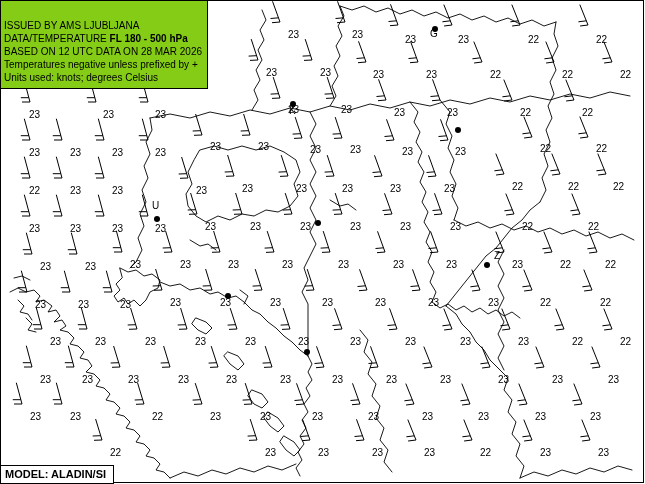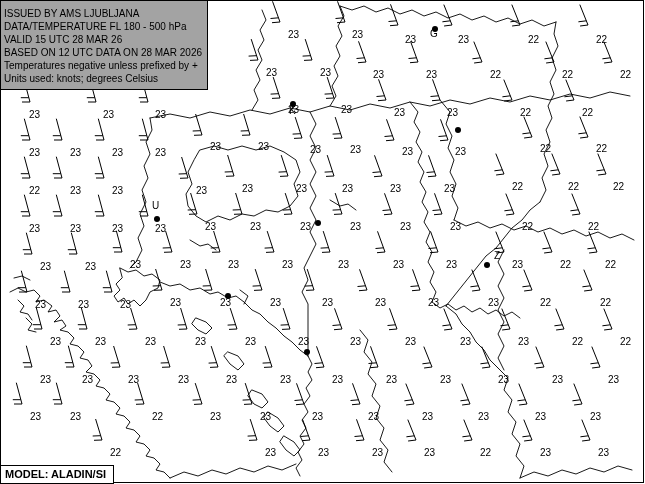--- a/index.html
+++ b/index.html
@@ -21,34 +21,34 @@
     position: absolute;
     left: 0;
     top: 0;
     width: 645px;
     height: 484px;
   }
   .legend-box {
     position: absolute;
     left: 0;
     top: 0;
-    background: #a3a3a3;
+    background: #84cc16;
     border: 1px solid #000000;
-    padding: 6px 5px 4px 3px;
+    padding: 18px 5px 4px 3px;
     font-size: 10px;
     line-height: 13px;
     color: #000000;
     z-index: 10;
     white-space: nowrap;
   }
   .legend-box div {
     white-space: nowrap;
   }
   .legend-box .bold {
-    font-weight: normal;
+    font-weight: bold;
   }
   .model-box {
     position: absolute;
     left: 0;
     bottom: 0;
     background: #ffffff;
     border: 1px solid #000000;
     padding: 2px 7px 3px 4px;
     font-size: 11px;
     font-weight: bold;
@@ -896,21 +896,20 @@
         <text x="152" y="209" font-size="10" font-family="&quot;Liberation Sans&quot;, sans-serif">U</text>
         <text x="494" y="259" font-size="10" font-family="&quot;Liberation Sans&quot;, sans-serif">Z</text>
       </g>
   </svg>
 
   <div class="frame"></div>
 
   <div class="legend-box">
     <div>ISSUED BY AMS LJUBLJANA</div>
     <div><span>DATA/TEMPERATURE</span> <span class="bold">FL 180 - 500 hPa</span></div>
-    <div class="bold">VALID 15 UTC 28 MAR 26</div>
     <div>BASED ON 12 UTC DATA ON 28 MAR 2026</div>
     <div>Temperatures negative unless prefixed by +</div>
     <div>Units used: knots; degrees Celsius</div>
   </div>
 
   <div class="model-box">MODEL: ALADIN/SI</div>
 
 </div>
 
 </body></html>

